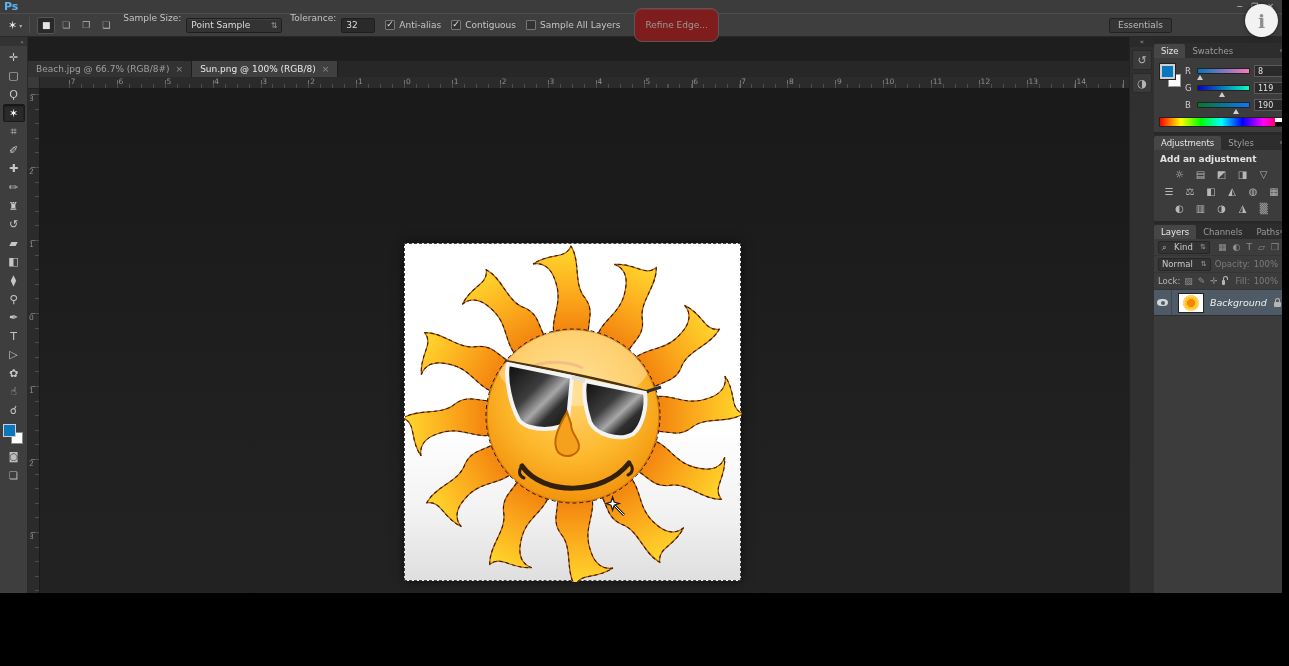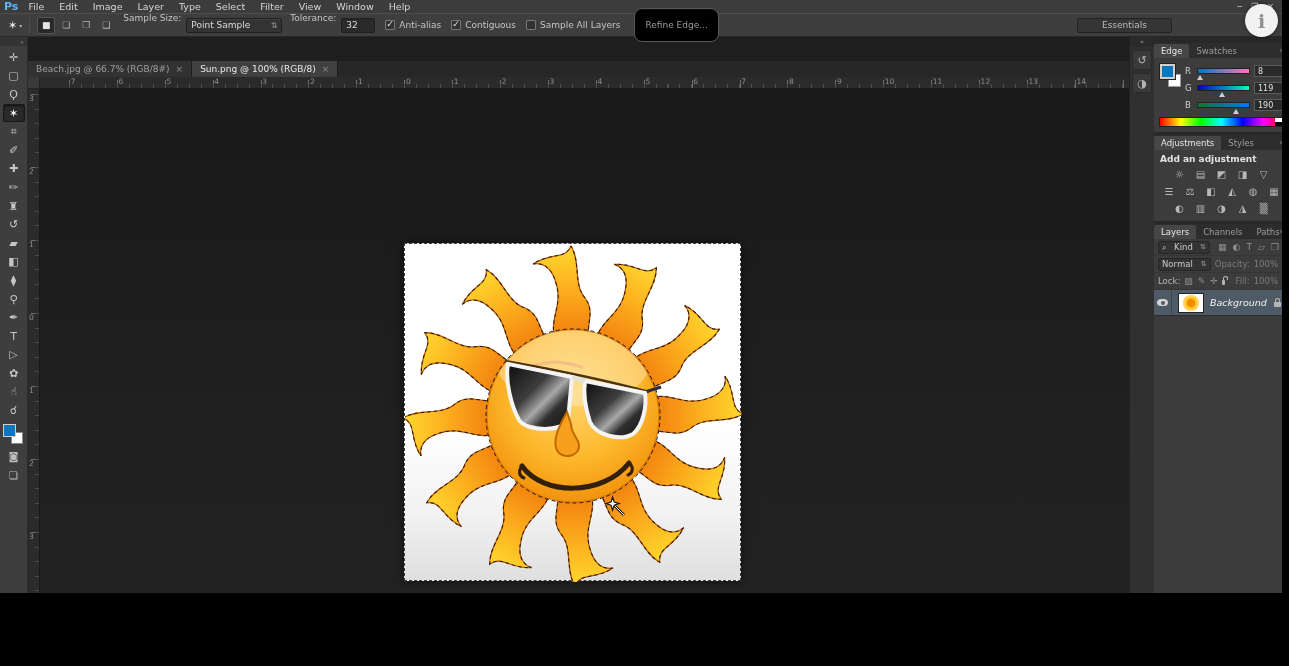--- a/index.html
+++ b/index.html
@@ -21,22 +21,22 @@
   #mode-buttons{display:flex;gap:2px;}
   #mode-buttons .mode-btn{width:18px;height:17px;display:flex;align-items:center;justify-content:center;font-size:9px;color:#b9b9b9;border-radius:2px;}
   #mode-buttons .mode-btn.active{background:#292929;border:1px solid #555;color:#e5e5e5;}
   .ob-label{margin:0 5px 14px 8px;color:#c4c4c4;}
   .ob-select{display:flex;align-items:center;justify-content:space-between;width:96px;height:15px;background:#333;border:1px solid #1f1f1f;border-radius:2px;padding:0 4px;color:#ddd;box-shadow:inset 0 1px 0 rgba(255,255,255,.06);}
   .ob-select .updown{font-size:8px;color:#999;}
   .ob-input{width:34px;height:15px;background:#2a2a2a;border:1px solid #1f1f1f;border-radius:2px;padding:0 4px;color:#ddd;display:flex;align-items:center;}
   .cb{width:10px;height:10px;background:#323232;border:1px solid #777;border-radius:1px;display:inline-flex;align-items:center;justify-content:center;margin:0 4px 0 10px;position:relative;}
   .cb.checked::after{content:"✓";color:#e2e2e2;font-size:9px;position:absolute;top:-2px;left:0px;}
   .cb-label{color:#c4c4c4;}
-  #refine-edge{margin-left:14px;height:16px;padding:16px 10px;background:#000000;border:1px solid #585858;border-radius:8px;color:#9a9a9a;display:flex;align-items:center;box-shadow:inset 0 1px 0 rgba(255,255,255,.07);}
-  #workspace-btn{position:absolute;right:110px;height:15px;padding:0 24px;background:#353535;border:1px solid #222;border-radius:2px;color:#bbb;display:flex;align-items:center;}
+  #refine-edge{margin-left:14px;height:16px;padding:16px 10px;background:#7f1d1d;border:1px solid #585858;border-radius:8px;color:#9a9a9a;display:flex;align-items:center;box-shadow:inset 0 1px 0 rgba(255,255,255,.07);}
+  #workspace-btn{position:absolute;right:110px;height:15px;padding:0 8px;background:#353535;border:1px solid #222;border-radius:2px;color:#bbb;display:flex;align-items:center;}
 
   
   #info-badge{position:absolute;left:1245px;top:4px;width:33px;height:33px;border-radius:50%;background:#f2f2f2;box-shadow:0 0 4px rgba(0,0,0,.5);display:flex;align-items:center;justify-content:center;font-family:"DejaVu Serif",serif;font-weight:bold;font-size:19px;color:#8f8f8f;z-index:50;}
 
   
   #main{position:absolute;left:0;top:37px;width:1289px;height:620px;display:flex;}
 
   
   #toolcol{width:28px;background:#3e3e3e;border-right:1px solid #2a2a2a;display:flex;flex-direction:column;align-items:center;}
   #tool-collapse{width:100%;height:9px;background:#333;color:#9a9a9a;font-size:6px;text-align:right;padding-right:3px;line-height:9px;}
@@ -144,32 +144,20 @@
   #right-edge{position:absolute;right:0;top:0;width:7px;height:666px;background:#000;}
   #bottom-edge{position:absolute;left:0;bottom:0;width:1289px;height:9px;background:#000;}
 </style>
 </head>
 <body>
 
 <div id="app">
 
   <div id="menubar">
     <span id="ps-logo">Ps</span>
-    <div id="menu-items">
-        <span class="menu-item">File</span>
-        <span class="menu-item">Edit</span>
-        <span class="menu-item">Image</span>
-        <span class="menu-item">Layer</span>
-        <span class="menu-item">Type</span>
-        <span class="menu-item">Select</span>
-        <span class="menu-item">Filter</span>
-        <span class="menu-item">View</span>
-        <span class="menu-item">Window</span>
-        <span class="menu-item">Help</span>
-      </div>
     <div id="win-controls">
       <span>─</span>
       <span>❐</span>
       <span>✕</span>
     </div>
   </div>
 
   <div id="optionsbar">
     <span id="ob-tool">
       <span>✶</span>
@@ -384,21 +372,21 @@
       <div>
           <div class="strip-icon">↺</div>
           <div class="strip-icon">◑</div>
         </div>
     </div>
 
     <div id="panelscol">
 
       <div class="panel">
         <div class="panel-tabs">
-          <span class="panel-tab active">Edge</span>
+          <span class="panel-tab active">Size</span>
           <span class="panel-tab">Swatches</span>
           <span class="panel-menu">≡</span>
         </div>
         <div id="color-body">
           <div id="color-swatch-pair">
             <span id="cp-bg"></span>
             <span id="cp-fg"></span>
           </div>
           <div id="color-sliders">
             <div class="slider-row">

